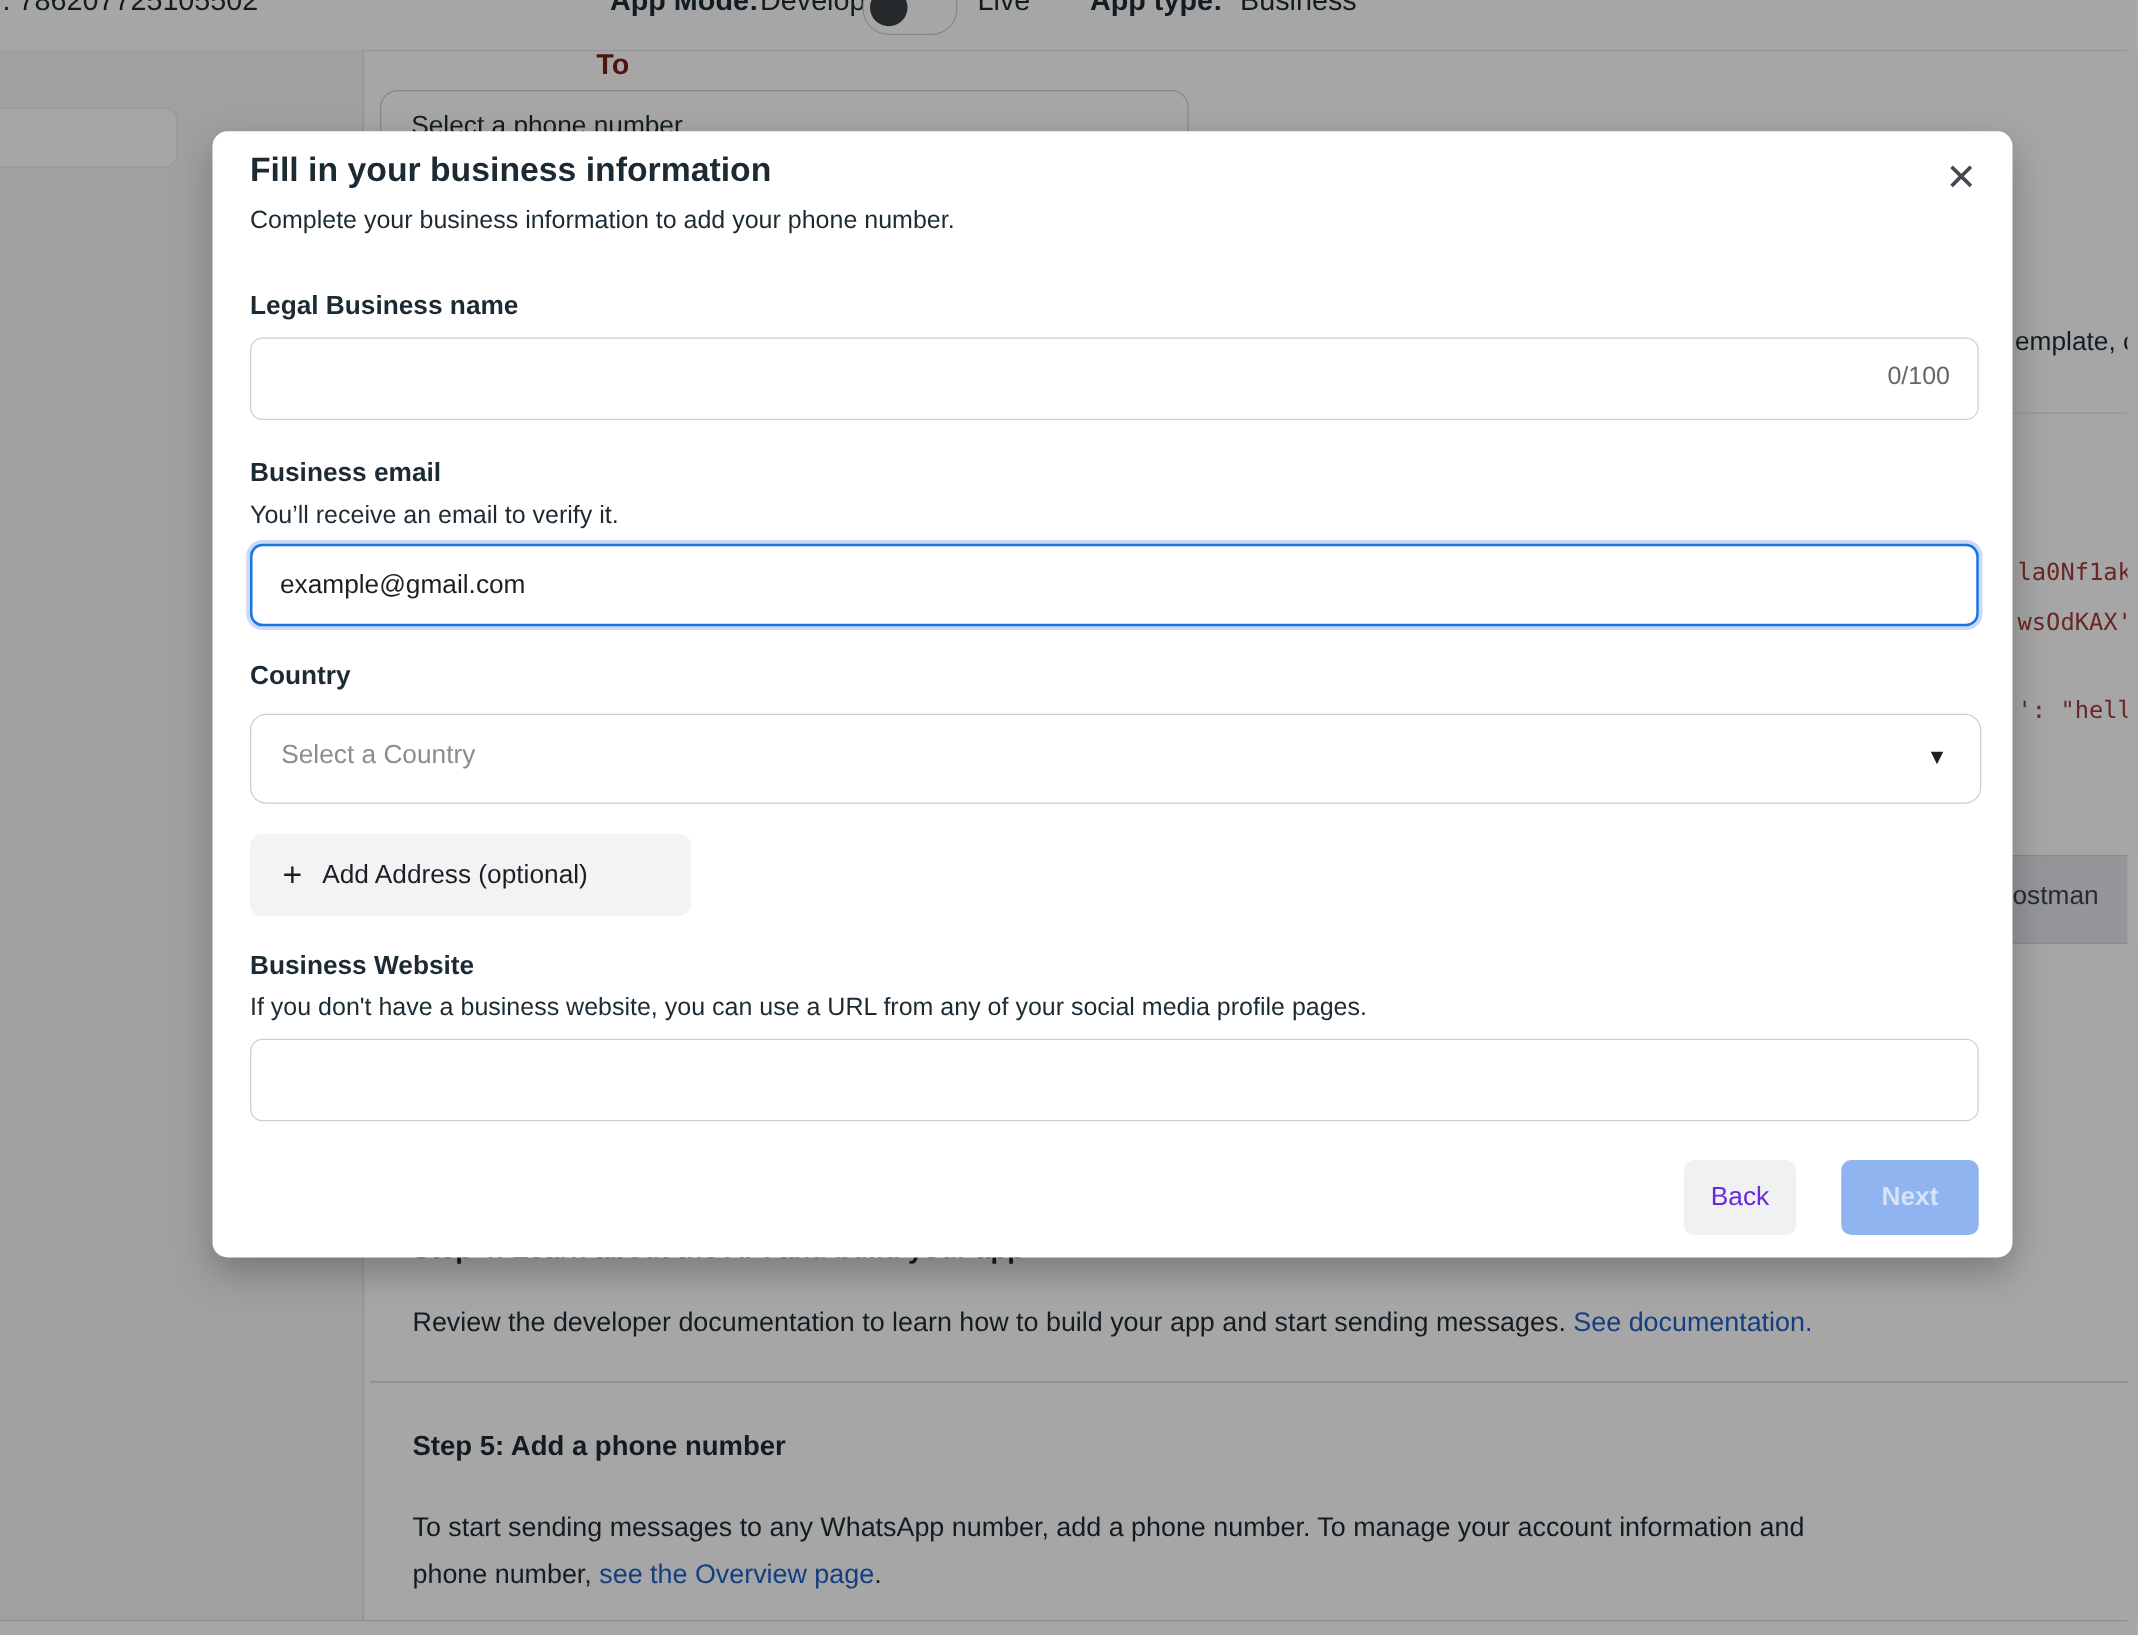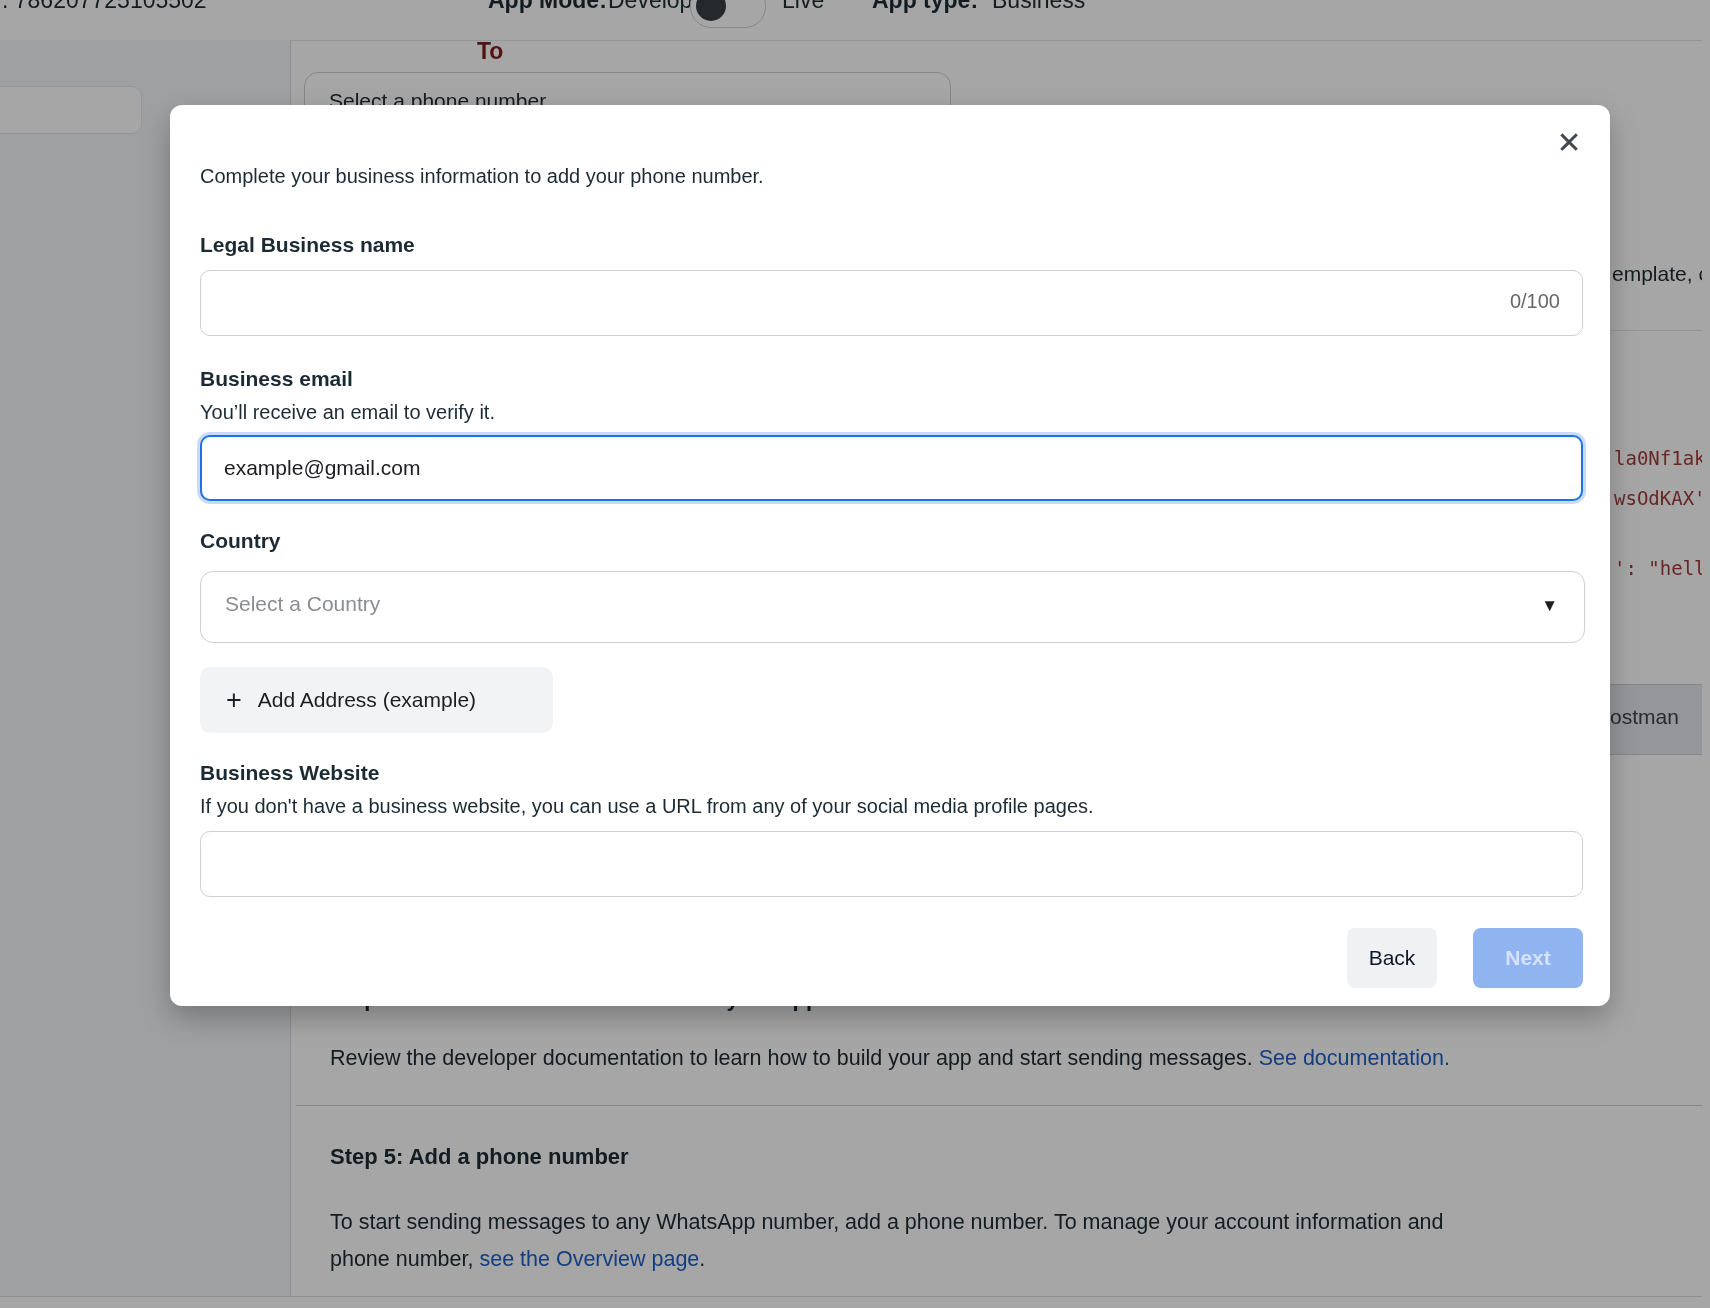--- a/index.html
+++ b/index.html
@@ -57,21 +57,21 @@
   .char-counter{position:absolute;right:50px;top:185px;font-size:20px;color:#65676b;}
   .input-focused{border:2px solid #1b74e4;box-shadow:0 0 0 3px rgba(45,110,230,0.25);}
   .select-box{position:absolute;left:30px;top:466px;width:1383px;height:70px;border:1px solid #ccd0d5;border-radius:13px;background:#fff;cursor:pointer;}
   .select-box .ph{position:absolute;left:24px;top:20px;font-size:21px;color:#8a8d91;}
   .select-box .caret{position:absolute;right:26px;top:24px;font-size:17px;color:#1c1e21;}
   .add-addr{position:absolute;left:30px;top:562px;width:353px;height:66px;background:#f2f3f5;border:none;border-radius:10px;
             display:flex;align-items:center;gap:16px;padding:0 0 0 26px;cursor:pointer;font-family:inherit;}
   .add-addr .plus{font-size:27px;color:#1c1e21;font-weight:400;}
   .add-addr .lbl{font-size:21px;color:#1c1e21;}
   .footer-btn{position:absolute;top:823px;height:60px;border:none;border-radius:8px;font-family:inherit;font-size:21px;cursor:pointer;}
-  .back-btn{left:1177px;width:90px;background:#f0f1f3;color:#0f172a;}
+  .back-btn{left:1177px;width:90px;background:#f0f1f3;color:#6d28d9;}
   .next-btn{left:1303px;width:110px;background:#8fb4f0;color:#d6e2fa;font-weight:600;cursor:default;}
 </style>
 </head>
 <body>
 
 <div class="canvas">
 
   <div class="topbar">
     <span class="t" style="left:2px">. 786207725105502</span>
     <span class="t b" style="left:488px">App Mode:</span>
@@ -110,40 +110,41 @@
   <div class="h-divider"></div>
   <div class="step5-heading">Step 5: Add a phone number</div>
   <div class="step5-line1">To start sending messages to any WhatsApp number, add a phone number. To manage your account information and</div>
   <div class="step5-line2"><span>phone number, </span><a class="lnk" href="#">see the Overview page</a><span>.</span></div>
   <div class="bottom-strip"></div>
   <div class="scroll-strip"></div>
 
   <div class="backdrop"></div>
 
   <div class="modal">
+    <div class="title">Fill in your business information</div>
     <div class="subtitle">Complete your business information to add your phone number.</div>
     <button class="close-btn">✕</button>
 
     <div class="field-label" style="top:128px;">Legal Business name</div>
     <input class="txt-input" style="top: 165px;" value="">
     <div class="char-counter">0/100</div>
 
     <div class="field-label" style="top:262px;">Business email</div>
     <div class="field-helper" style="top:296px;">You’ll receive an email to verify it.</div>
     <input class="txt-input input-focused" style="top: 330px;" value="example@gmail.com">
 
     <div class="field-label" style="top:424px;">Country</div>
     <div class="select-box">
       <span class="ph">Select a Country</span>
       <span class="caret">▼</span>
     </div>
 
     <button class="add-addr">
       <span class="plus">+</span>
-      <span class="lbl">Add Address (example)</span>
+      <span class="lbl">Add Address (optional)</span>
     </button>
 
     <div class="field-label" style="top:656px;">Business Website</div>
     <div class="field-helper" style="top:690px;">If you don't have a business website, you can use a URL from any of your social media profile pages.</div>
     <input class="txt-input" style="top: 726px;" value="">
 
     <button class="footer-btn back-btn">Back</button>
     <button class="footer-btn next-btn" disabled="">Next</button>
   </div>
 

